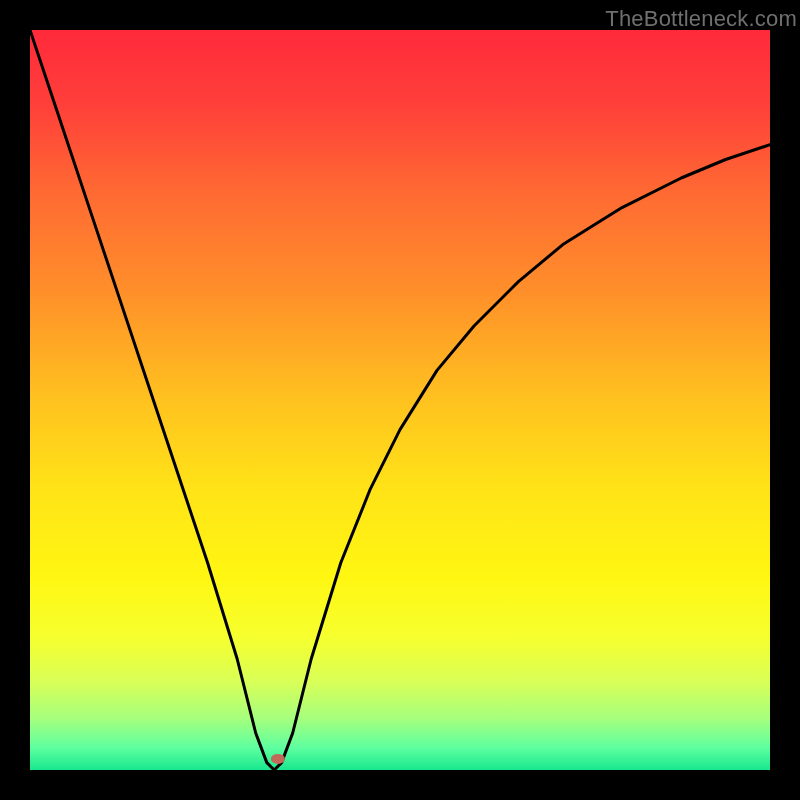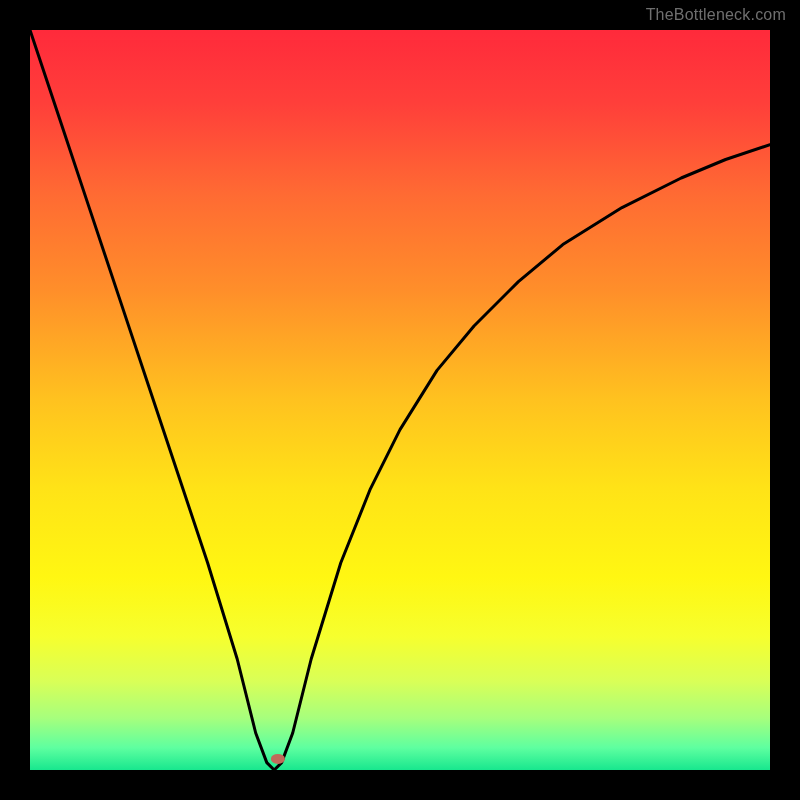--- a/index.html
+++ b/index.html
@@ -20,23 +20,23 @@
   .plot {
     position: absolute;
     left: 30px;
     top: 30px;
     width: 740px;
     height: 740px;
   }
   .watermark {
     position: absolute;
     top: 6px;
-    right: 14px;
+    right: 3px;
     color: #6f6f6f;
-    font-size: 16px;
+    font-size: 22px;
     font-weight: 500;
     letter-spacing: 0.2px;
     text-align: center;
   }
   svg { display: block; }
 </style>
 </head>
 <body>
 
 <div class="frame">

